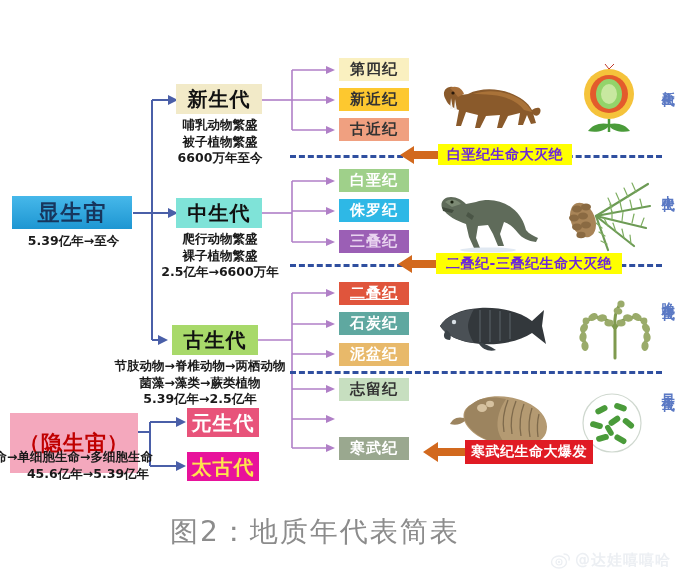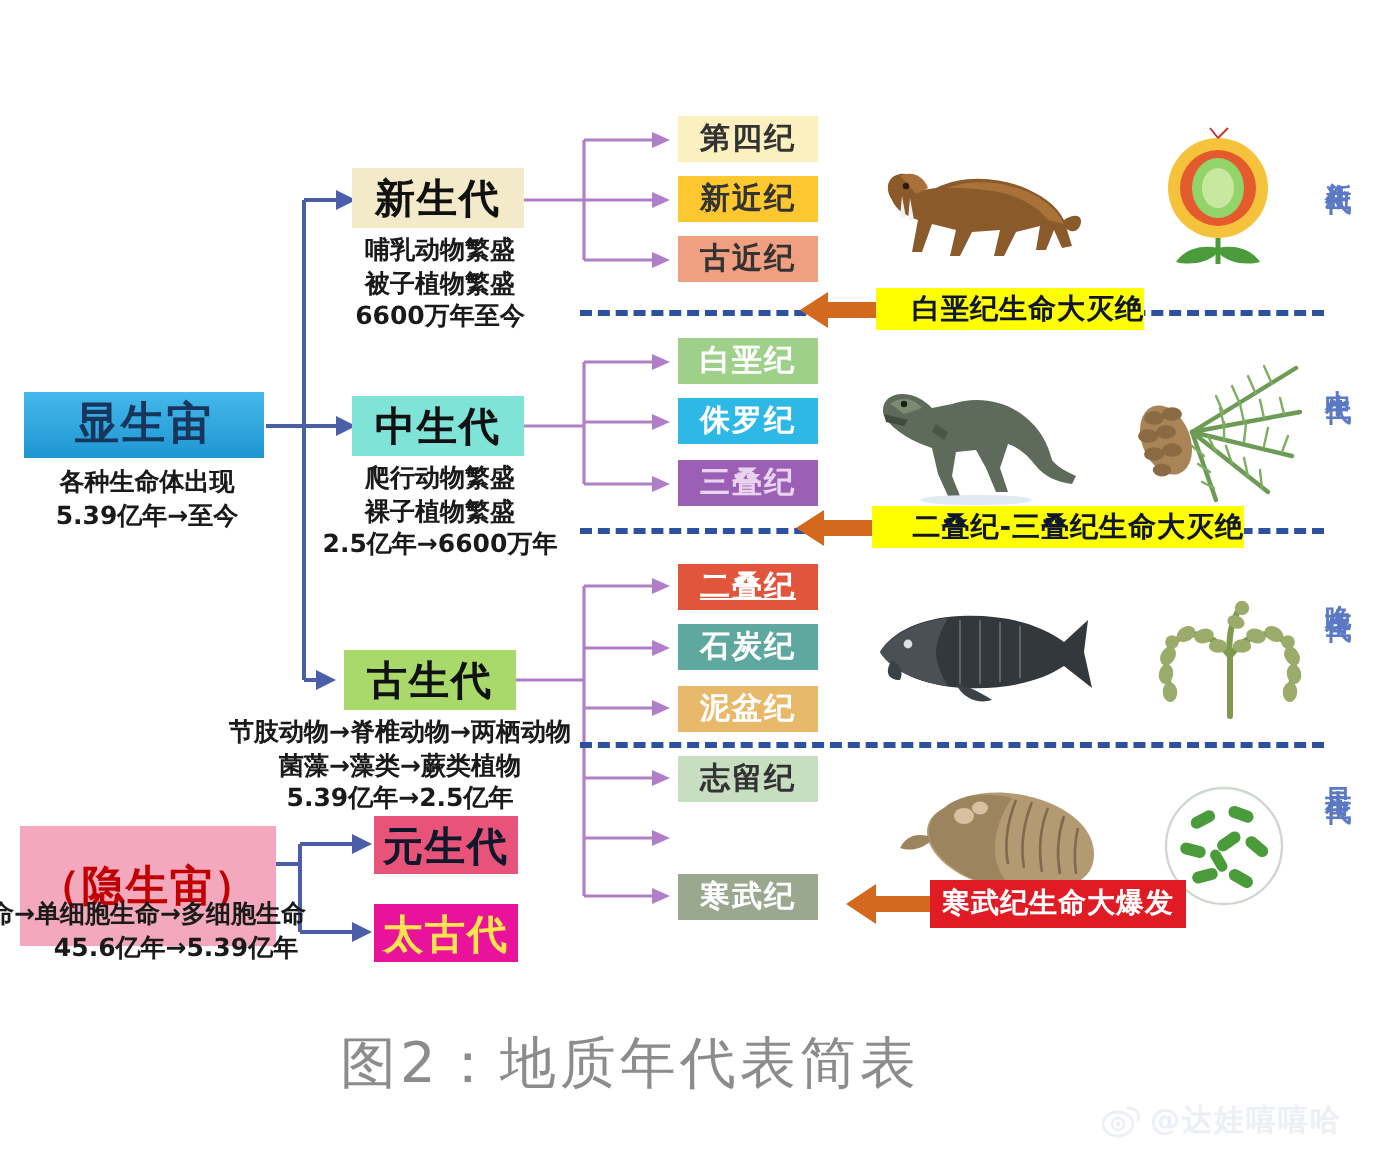--- a/index.html
+++ b/index.html
@@ -37,21 +37,21 @@
     font-weight:bold;
   }
 
   
   .banner {
     position:absolute;
     display:flex; align-items:center; justify-content:center;
     font-size:14px; font-weight:bold; white-space:nowrap;
     letter-spacing:0.5px;
   }
-  .banner-yellow { background:#ffff00; color:#0f172a;justify-content:flex-end; }
+  .banner-yellow { background:#ffff00; color:#6d28d9; }
   .banner-red { background:#e01b24; color:#ffffff; }
 
   
   .arrow-left { position:absolute; }
 
   
   .dash {
     position:absolute;
     border-top:3px dashed #2f4f9f;
     height:0;
@@ -147,21 +147,20 @@
     <polygon points="335,354 326,350 326,358" fill="#b07fc7"></polygon>
     <polygon points="335,389 326,385 326,393" fill="#b07fc7"></polygon>
     <polygon points="335,419 326,415 326,423" fill="#b07fc7"></polygon>
     <polygon points="335,448 326,444 326,452" fill="#b07fc7"></polygon>
   </svg>
 
   <div class="abs box eon-box" style="left:12px; top:196px; width:120px; height:33px; background:linear-gradient(#46b8ea,#1e96d2); color:#17365d;">
     <span>显生宙</span>
   </div>
   <div class="desc" style="left:6px; top:233px; width:135px;">
-    <div>各种生命体出现</div>
     <div>5.39亿年→至今</div>
   </div>
 
   <div class="abs box eon-box" style="left:10px; top:413px; width:128px; height:60px; background:#f4a8bd; color:#c00000; flex-direction:column; line-height:1.18; font-size:21px;">
     <span>（隐生宙）</span>
   </div>
   <div class="desc" style="left:-14px; top:449px; width:190px; text-align:left;">
     <div style="margin-left:-4px;">生命→单细胞生命→多细胞生命</div>
     <div style="text-align:center; padding-left:14px;">45.6亿年→5.39亿年</div>
   </div>
@@ -186,21 +185,21 @@
 
   <div class="abs box era-box" style="left:172px; top:325px; width:86px; height:30px; background:#a8d96a; color:#111;">
     <span>古生代</span>
   </div>
   <div class="desc" style="left:84px; top:358px; width:232px;">
     <div>节肢动物→脊椎动物→两栖动物</div>
     <div>菌藻→藻类→蕨类植物</div>
     <div>5.39亿年→2.5亿年</div>
   </div>
 
-  <div class="abs box era-box" style="left:187px; top:408px; width:72px; height:29px; background:#e8537a; color:#0f172a;">
+  <div class="abs box era-box" style="left:187px; top:408px; width:72px; height:29px; background:#e8537a; color:#ffffff;">
     <span>元生代</span>
   </div>
   <div class="abs box era-box" style="left:187px; top:452px; width:72px; height:29px; background:#e8129b; color:#ffe44d;">
     <span>太古代</span>
   </div>
 
   <div class="abs box period-box" style="left:339px; top:58px; width:70px; height:23px; background:#faf0c0; color:#333;">
     <span>第四纪</span>
   </div>
   <div class="abs box period-box" style="left:339px; top:88px; width:70px; height:23px; background:#fdc82f; color:#333;">

